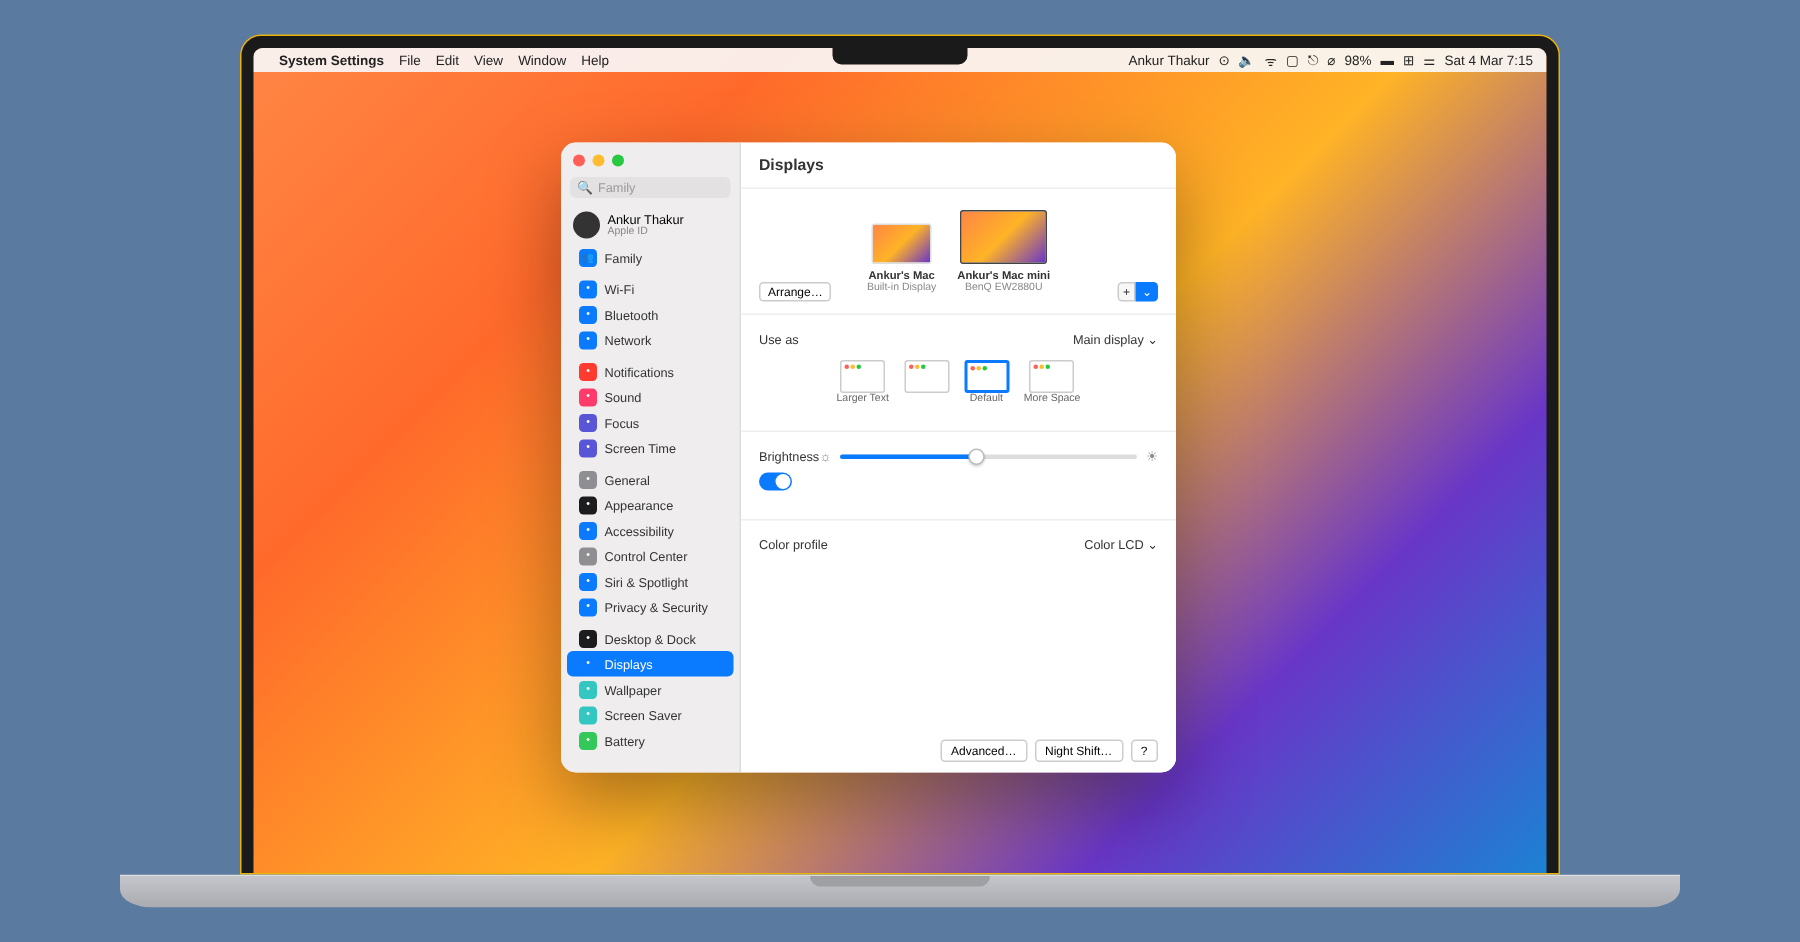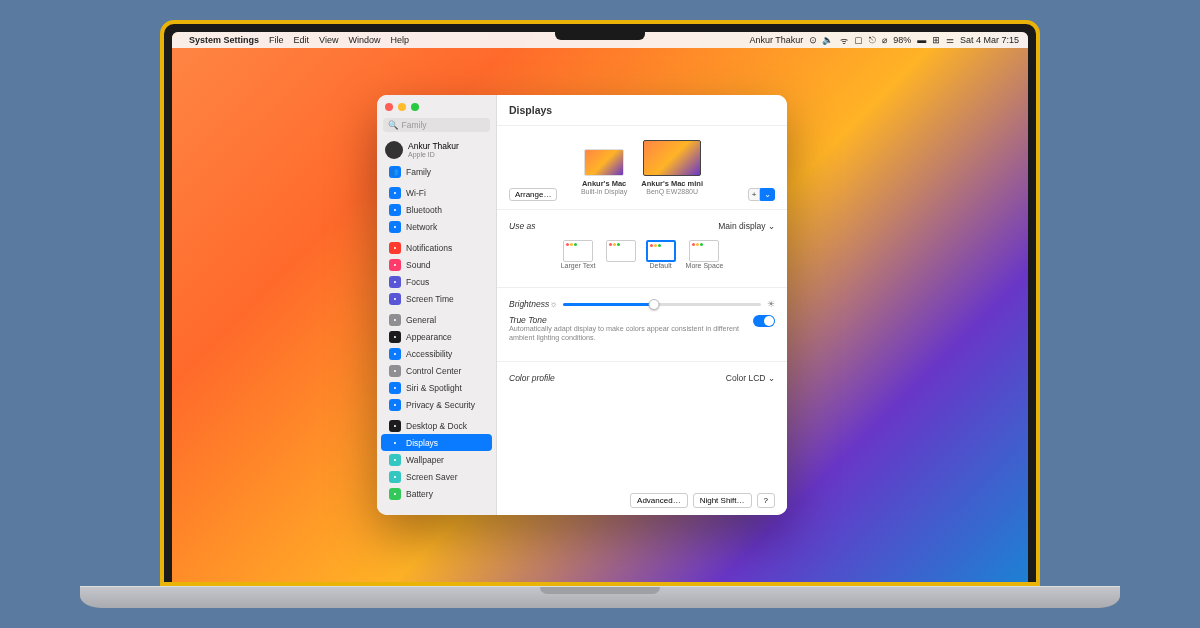--- a/index.html
+++ b/index.html
@@ -1,20 +1,20 @@
 <!DOCTYPE html>
 <html><head>
 <meta charset="utf-8">
 <style>
 * { box-sizing: border-box; margin: 0; padding: 0; font-family: -apple-system, 'Helvetica Neue', Arial, sans-serif; }
 body { width: 1200px; height: 628px; background: #5b7aa0; display: flex; align-items: center; justify-content: center; overflow: hidden; }
 
 
 .laptop { width: 880px; position: relative; }
-.laptop-bezel { background: #1a1a1a; border-radius: 14px 14px 0 0; padding: 8px 8px 0 8px; border: 4px solid #eab308; }
+.laptop-bezel { background: #1a1a1a; border-radius: 14px 14px 0 0; padding: 8px 8px 0 8px; border: 1px solid #eab308; }
 .notch { position: absolute; top: 8px; left: 50%; transform: translateX(-50%); width: 90px; height: 12px; background: #1a1a1a; border-radius: 0 0 6px 6px; z-index: 5; }
 .screen { width: 100%; height: 550px; border-radius: 6px 6px 0 0; overflow: hidden; position: relative; background: linear-gradient(135deg, #ff8645 0%, #ff6a2b 25%, #ffb326 55%, #6936c7 78%, #1d81d3 100%);}
 .laptop-base { height: 22px; background: linear-gradient(#c4c6cb, #a9abb0); margin: 0 -80px; border-radius: 0 0 22px 22px / 0 0 12px 12px; border-top: 1px solid #ddd; position: relative; }
 .laptop-base::before { content:""; position:absolute; top:0; left:50%; transform:translateX(-50%); width:120px; height:7px; background:#9ea0a4; border-radius:0 0 8px 8px; }
 
 
 .menubar { height: 16px; background: rgba(250,250,252,0.9); display:flex; align-items:center; padding: 0 6px; font-size: 9px; color:#222; }
 .menubar .apple { font-size: 11px; margin-right: 6px; }
 .menubar .m { margin: 0 5px; }
 .menubar .bold { font-weight: 600; }
@@ -47,21 +47,21 @@
 .dlabel { font-size:7.5px; font-weight:600; margin-top:3px; text-align:center; }
 .dsublabel { font-size:7px; color:#888; }
 .arrange { position:absolute; left:12px; bottom:0; font-size:8px; padding:1px 5px; border:1px solid #ccc; border-radius:3px; background:#fff; }
 .plusbtn { position:absolute; right:12px; bottom:0; display:flex; }
 .plusbtn span { font-size:8px; border:1px solid #ccc; padding:1px 3px; background:#f7f7f7; }
 .plusbtn .car { background:#0a7aff; color:#fff; border-color:#0a7aff; border-radius:0 3px 3px 0; }
 .plusbtn .pls { border-radius:3px 0 0 3px; }
 
 .section { border-top:1px solid #eee; margin-top:8px; padding: 8px 12px; }
 .row { display:flex; align-items:center; justify-content:space-between; padding:3px 0; }
-.rowlabel { font-size:8.5px; color:#333;font-style:italic; }
+.rowlabel { font-size:8.5px; color:#333; }
 .rowval { font-size:8.5px; color:#333; }
 .muted { color:#888; font-size:7.2px; line-height:1.2; }
 
 .resopts { display:flex; gap:10px; justify-content:center; padding:6px 0 2px 0; }
 .reso { display:flex; flex-direction:column; align-items:center; font-size:7px; color:#666; }
 .reso .thumb { width:30px; height:22px; border:1px solid #ccc; border-radius:2px; background:#fff; position:relative; }
 .reso.sel .thumb { border:2px solid #0a7aff; }
 .reso .thumb::before { content:""; position:absolute; top:2px; left:2px; width:3px; height:3px; background:#ff5f57; border-radius:50%; box-shadow: 4px 0 #febc2e, 8px 0 #28c840; }
 
 .slider { flex:1; margin:0 6px; position:relative; height:3px; background:#ddd; border-radius:2px; }
@@ -264,24 +264,20 @@
             <div class="row">
               <span class="rowlabel">Brightness</span>
               <span class="sun">☼</span>
               <div class="slider">
                 <div class="fill" id="bfill" style="width: 46%;"></div>
                   <div class="knob" id="bknob" style="left: 46%;"></div>
               </div>
               <span class="sun">☀</span>
             </div>
             <div class="row" style="align-items:flex-start">
-              <div style="flex:1">
-                <div class="rowlabel">True Tone</div>
-                <div class="muted">Automatically adapt display to make colors appear consistent in different ambient lighting conditions.</div>
-              </div>
               <span class="toggle"></span>
             </div>
           </div>
 
           <div class="section">
             <div class="row">
               <span class="rowlabel">Color profile</span>
               <span class="rowval"><span>Color LCD</span> ⌄</span>
             </div>
           </div>

